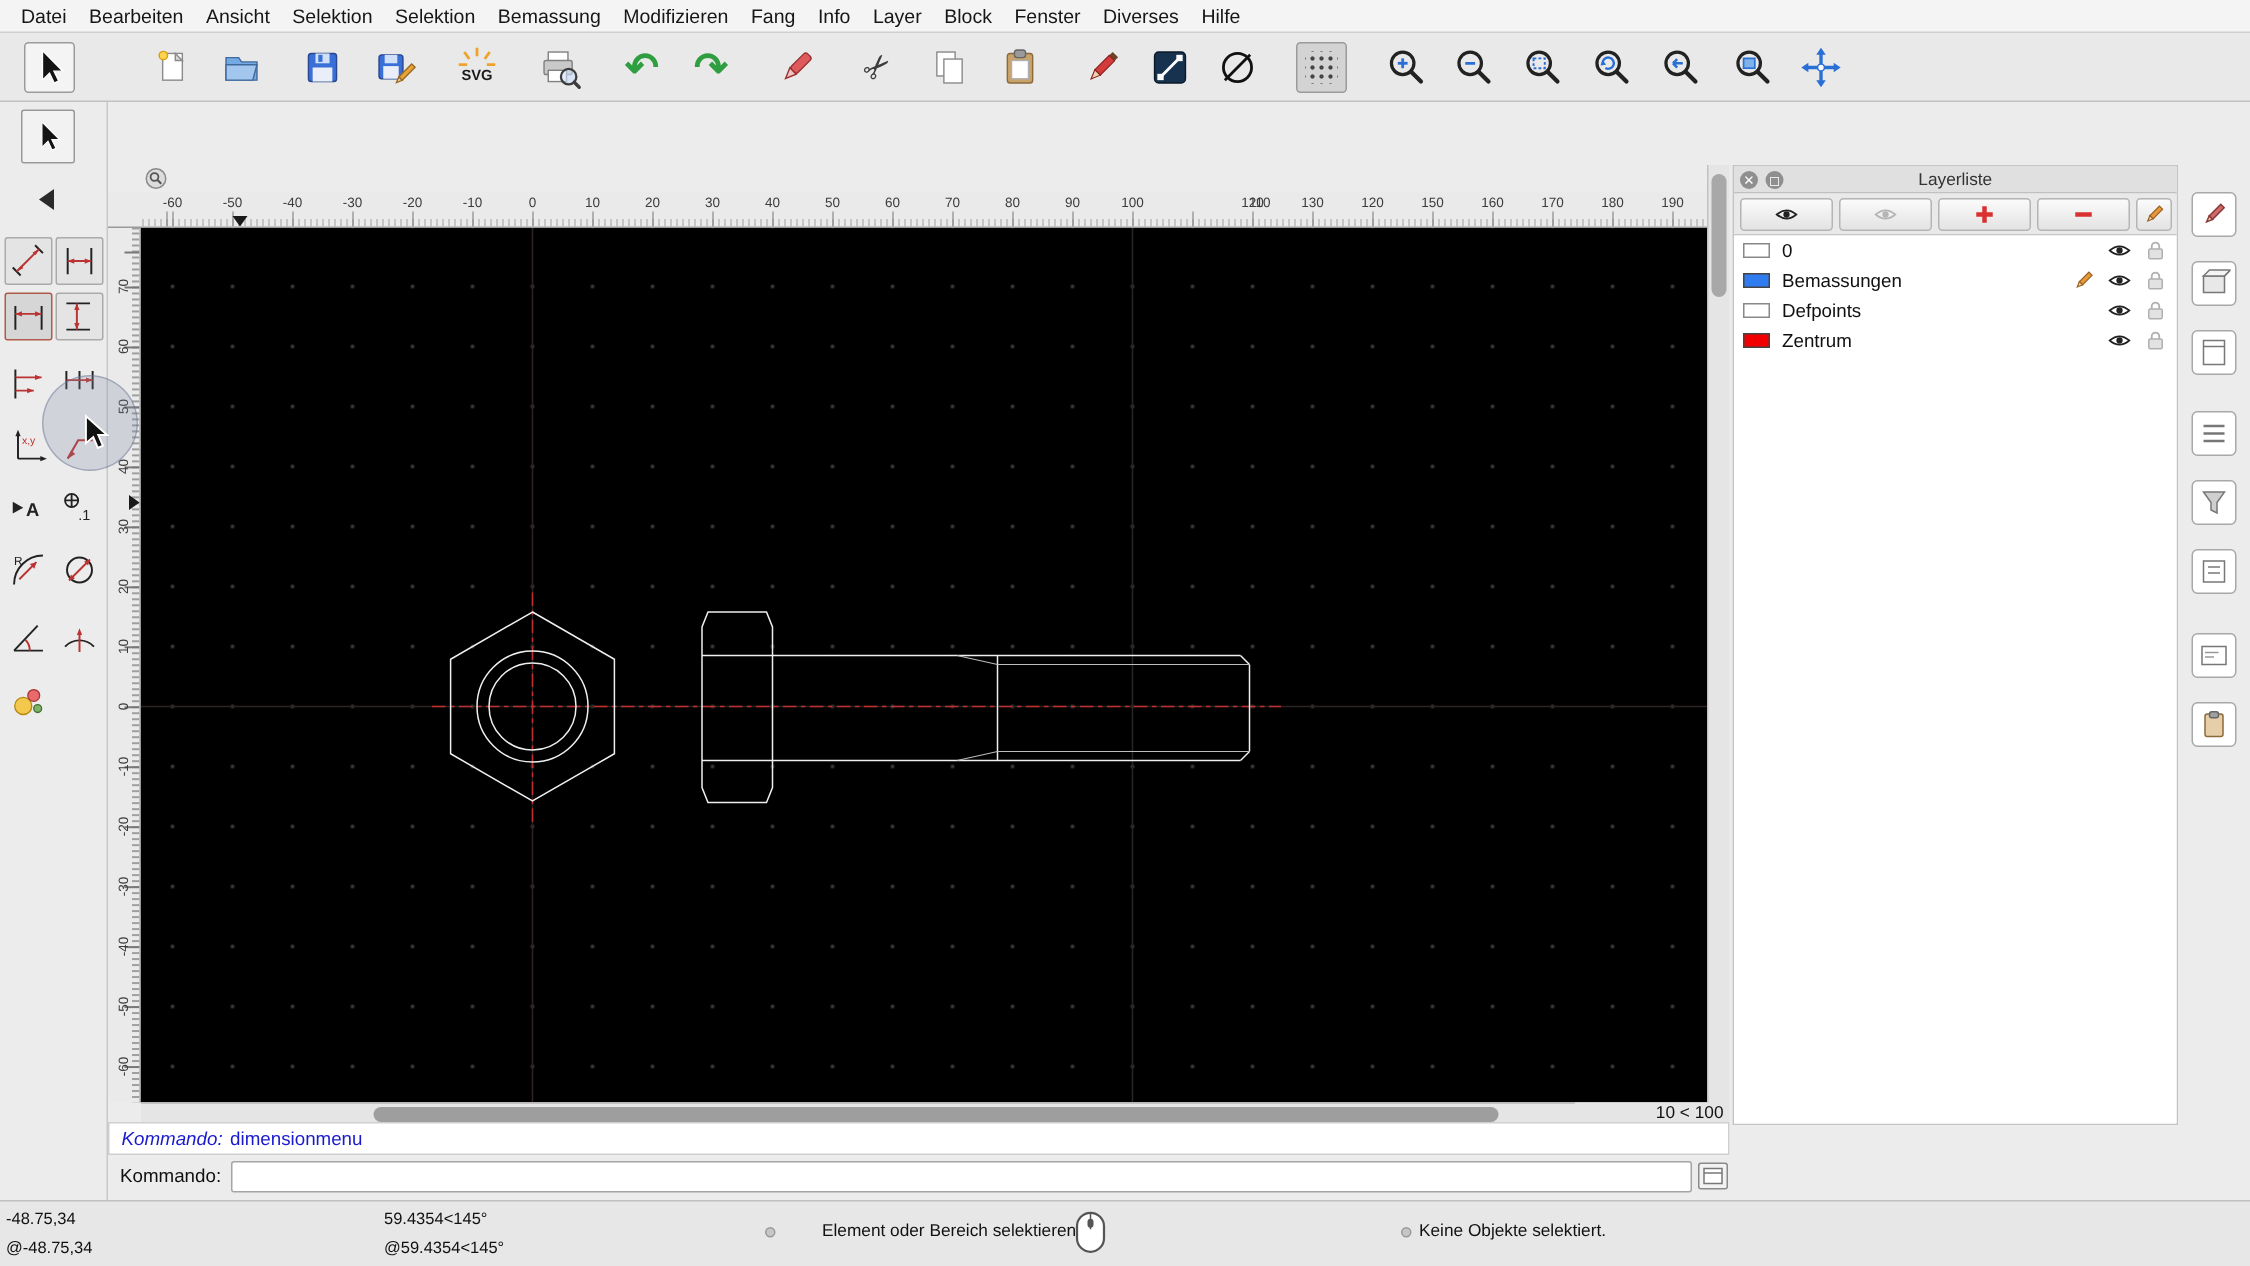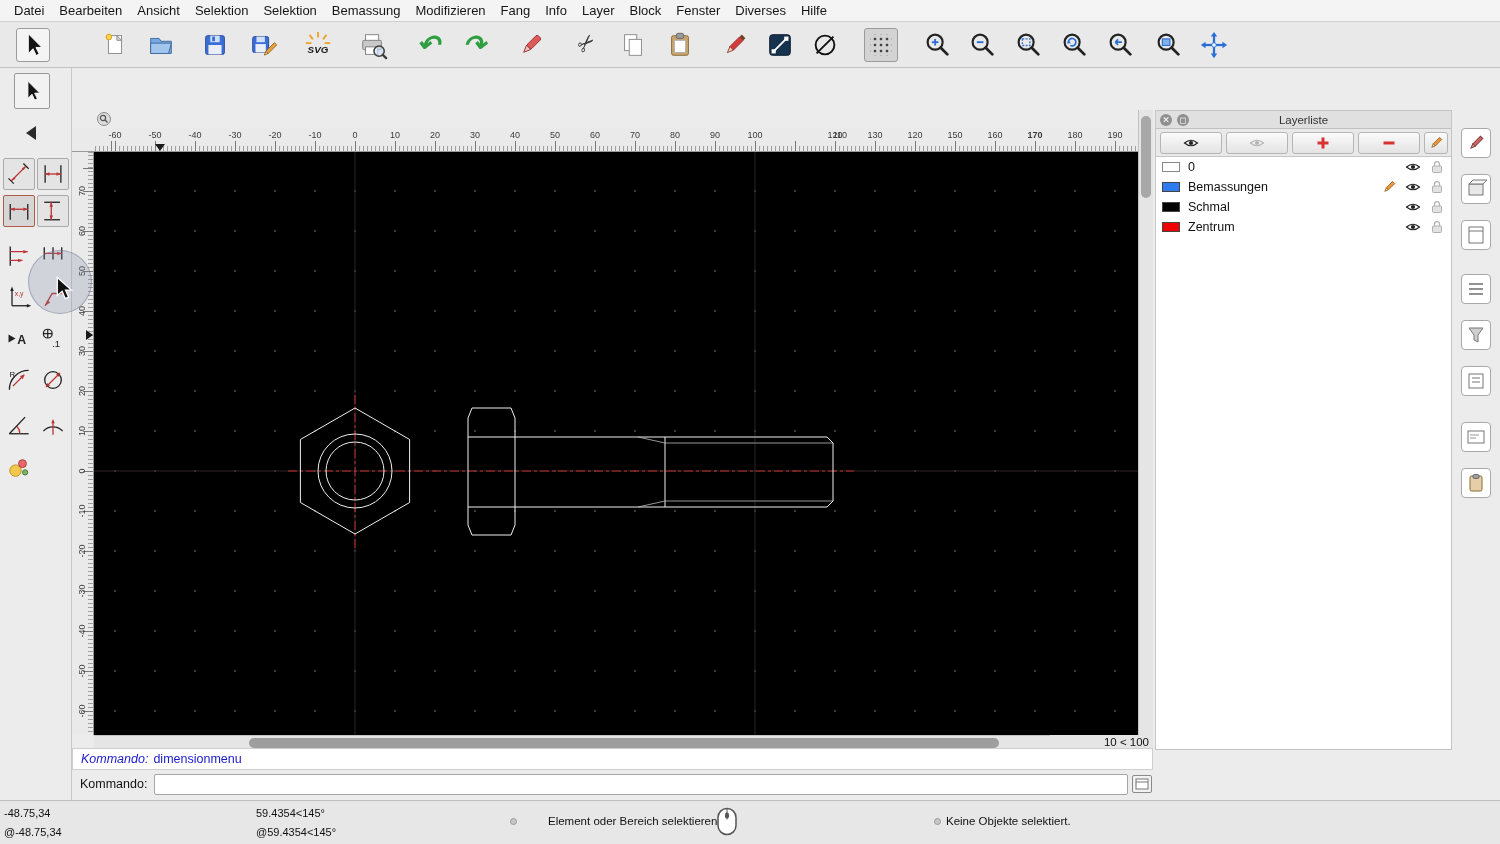--- a/index.html
+++ b/index.html
@@ -9,21 +9,21 @@
   .abs { position:absolute; }
 
   
   .menubar { position:absolute; left:0; top:0; width:1500px; height:22px; background:#f4f4f4;
              border-bottom:1px solid #cfcfcf; display:flex; align-items:center; gap:15px;
              padding-left:14px; font-size:13px; color:#161616; }
   .menu-item { white-space:nowrap; cursor:default; }
 
   
   .toolbar { position:absolute; left:0; top:22px; width:1500px; height:46px; background:#e9e9e9;
-             border-bottom:1px solid #c2c2c2;font-style:italic; }
+             border-bottom:1px solid #c2c2c2; }
   .tb { position:absolute; top:6px; width:34px; height:34px; display:flex; align-items:center; justify-content:center; }
   .tb svg { width:30px; height:30px; display:block; }
   .tb.boxed { border:1px solid #9b9b9b; border-radius:3px; background:#f4f4f4; }
   .tb.pressed { border:1px solid #9b9b9b; border-radius:3px; background:#d3d3d3; }
   .glyph-green { font-size:27px; line-height:30px; color:#2f9e41; font-weight:bold; }
   .glyph-cut { font-size:22px; line-height:30px; color:#3c3c3c; transform:rotate(-45deg); }
   .griddots { width:22px; height:22px;
      background-image:radial-gradient(circle,#444 1.1px,transparent 1.7px);
      background-size:6px 6px; background-position:2px 2px; }
 
@@ -492,21 +492,21 @@
       <span class="hnum" style="left: 526px;">70</span>
       <span class="hnum" style="left: 566px;">80</span>
       <span class="hnum" style="left: 606px;">90</span>
       <span class="hnum" style="left: 646px;">100</span>
       <span class="hnum" style="left: 723px; text-align: right;">110</span>
       <span class="hnum" style="left: 726px;">120</span>
       <span class="hnum" style="left: 766px;">130</span>
       <span class="hnum" style="left: 806px;">120</span>
       <span class="hnum" style="left: 846px;">150</span>
       <span class="hnum" style="left: 886px;">160</span>
-      <span class="hnum" style="left: 926px; font-weight: bold;">170</span>
+      <span class="hnum" style="left: 926px;">170</span>
       <span class="hnum" style="left: 966px;">180</span>
       <span class="hnum" style="left: 1006px;">190</span>
     </div>
 
   <div class="vruler">
     <div class="vticks-minor"></div>
     <div class="vticks-major"></div>
     <div class="vmarker"></div>
   <span class="vnum" style="top: 33px;">70</span>
       <span class="vnum" style="top: 73px;">60</span>
@@ -633,22 +633,22 @@
           <span class="licon"><svg viewBox="0 0 16 16">
               <path d="M1.5 8 Q8 2.5 14.5 8 Q8 13.5 1.5 8 Z" fill="none" stroke="#222" stroke-width="1.2"></path>
               <circle cx="8" cy="8" r="2.1" fill="#222"></circle>
             </svg></span>
           <span class="licon"><svg viewBox="0 0 16 16">
               <rect x="3.5" y="7" width="9" height="6.5" rx="1" fill="#e2e2e2" stroke="#b0b0b0"></rect>
               <path d="M5.5 7 V5.2 a2.5 2.5 0 0 1 5 0 V7" fill="none" stroke="#b0b0b0" stroke-width="1.2"></path>
             </svg></span>
         </div>
         <div class="layer-row">
-          <span class="swatch" style="background: rgb(0, 0, 0);"></span>
-          <span class="lname">Schmal</span>
+          <span class="swatch" style="background: rgb(255, 255, 255); border-color: rgb(136, 136, 136);"></span>
+          <span class="lname">Defpoints</span>
           <span class="licon"></span>
           <span class="licon"><svg viewBox="0 0 16 16">
               <path d="M1.5 8 Q8 2.5 14.5 8 Q8 13.5 1.5 8 Z" fill="none" stroke="#222" stroke-width="1.2"></path>
               <circle cx="8" cy="8" r="2.1" fill="#222"></circle>
             </svg></span>
           <span class="licon"><svg viewBox="0 0 16 16">
               <rect x="3.5" y="7" width="9" height="6.5" rx="1" fill="#e2e2e2" stroke="#b0b0b0"></rect>
               <path d="M5.5 7 V5.2 a2.5 2.5 0 0 1 5 0 V7" fill="none" stroke="#b0b0b0" stroke-width="1.2"></path>
             </svg></span>
         </div>

